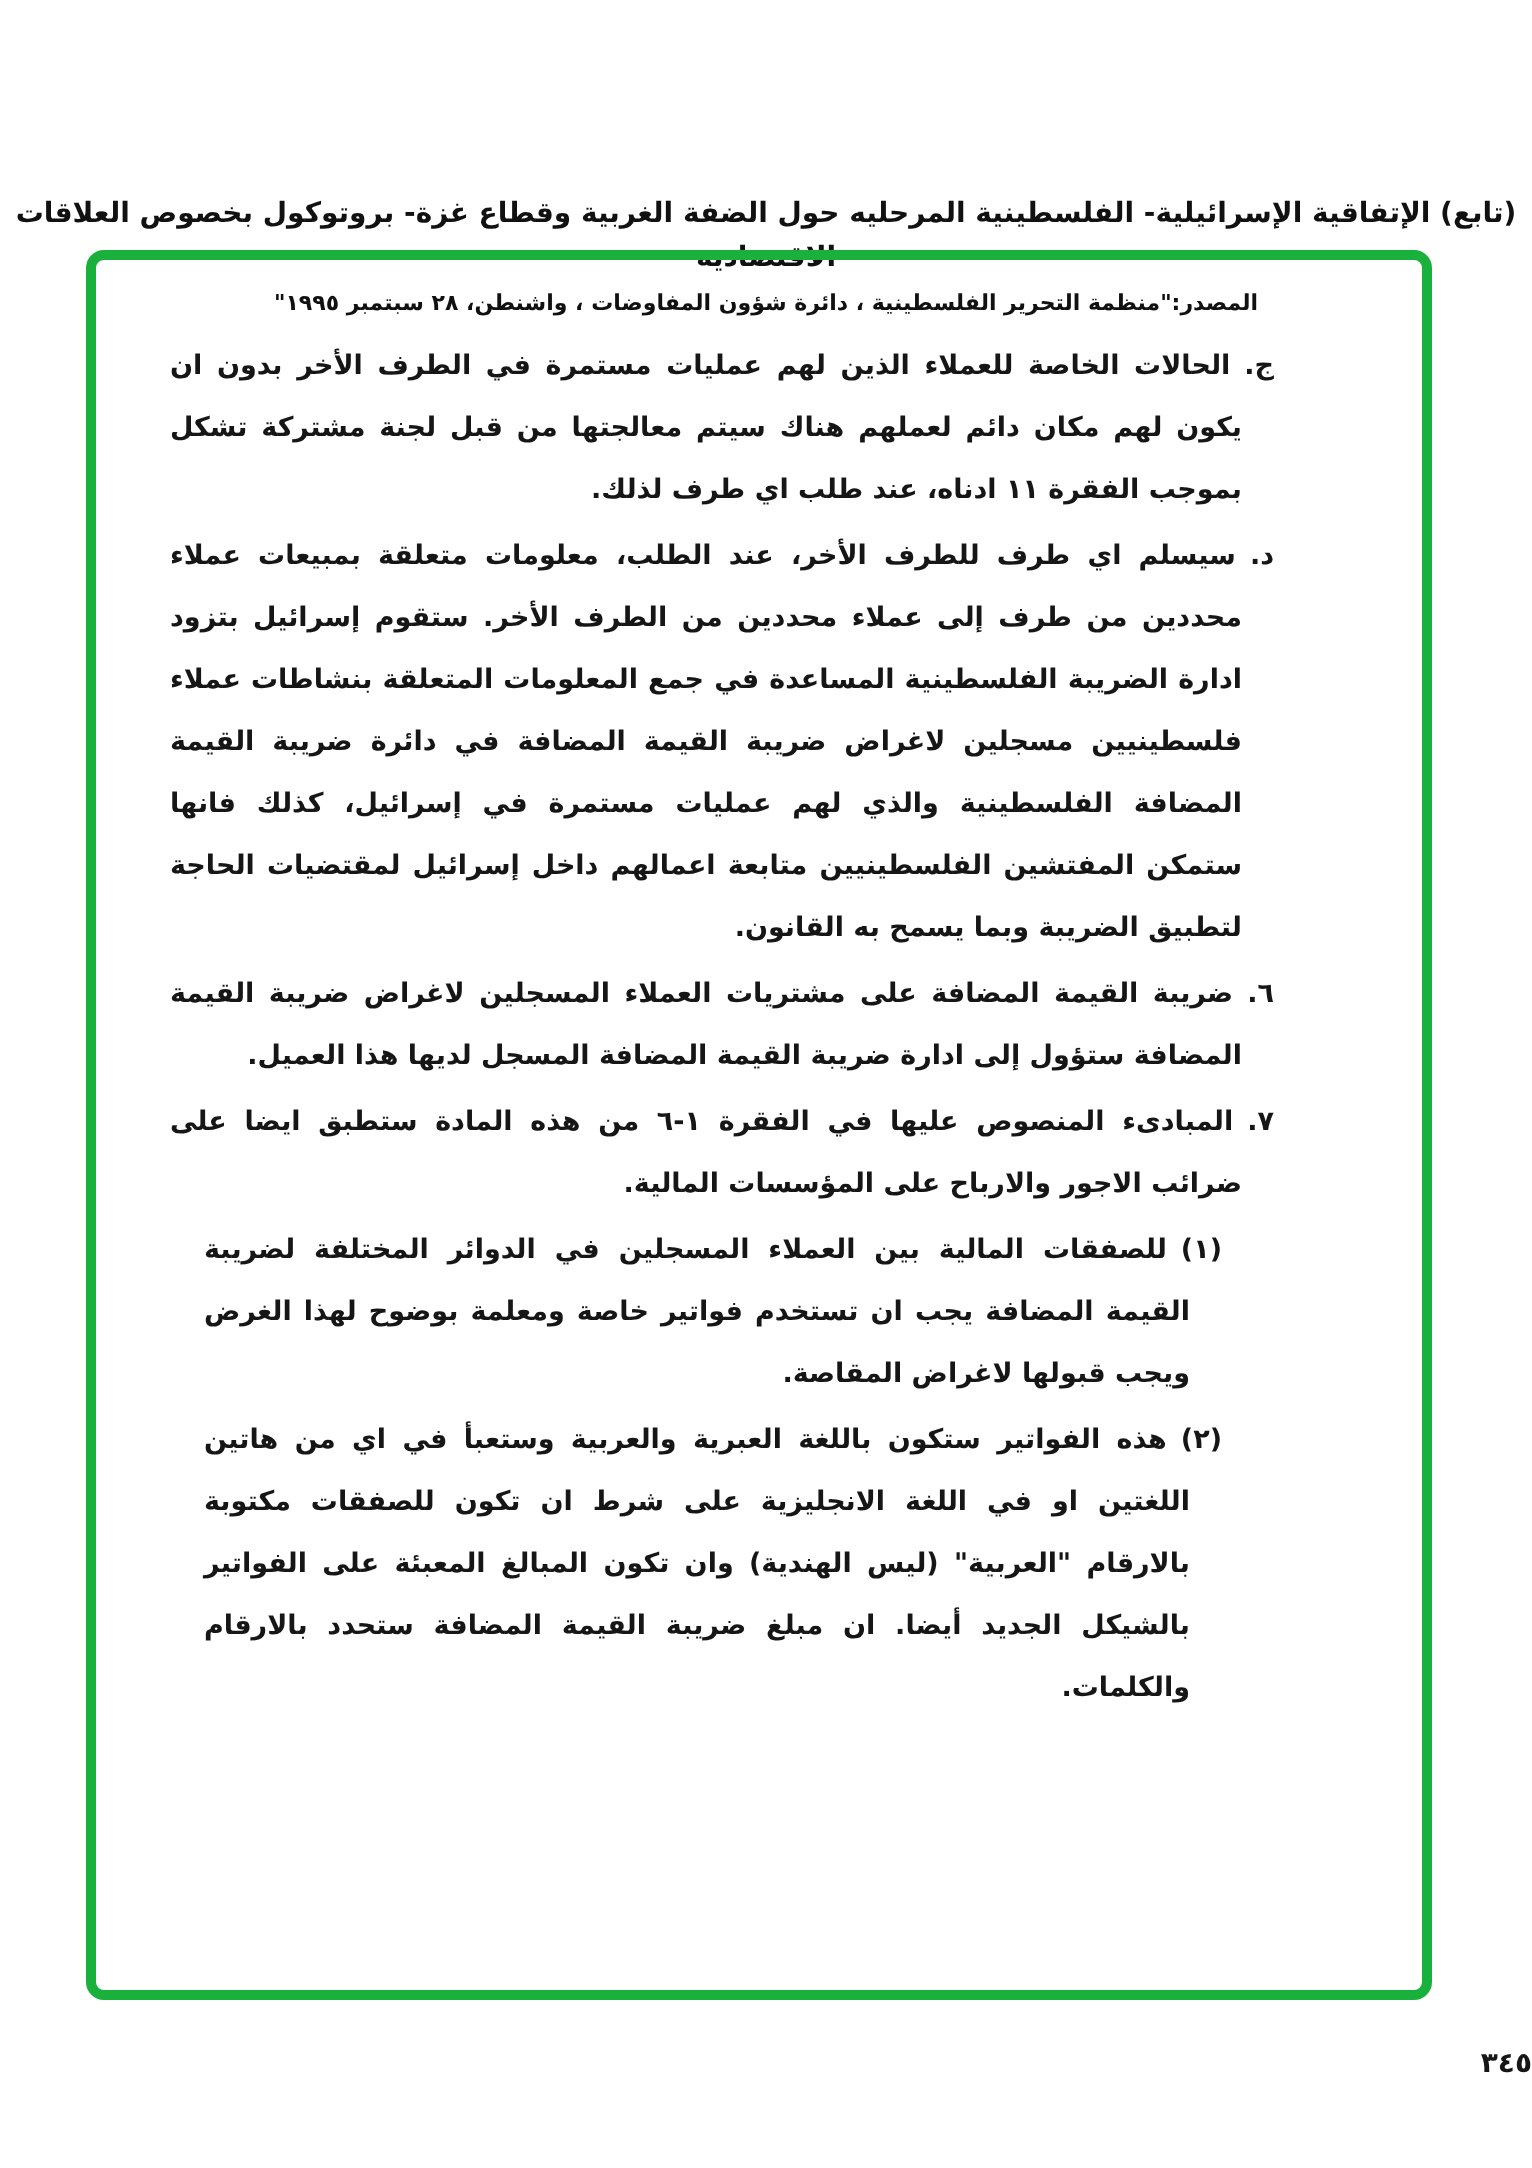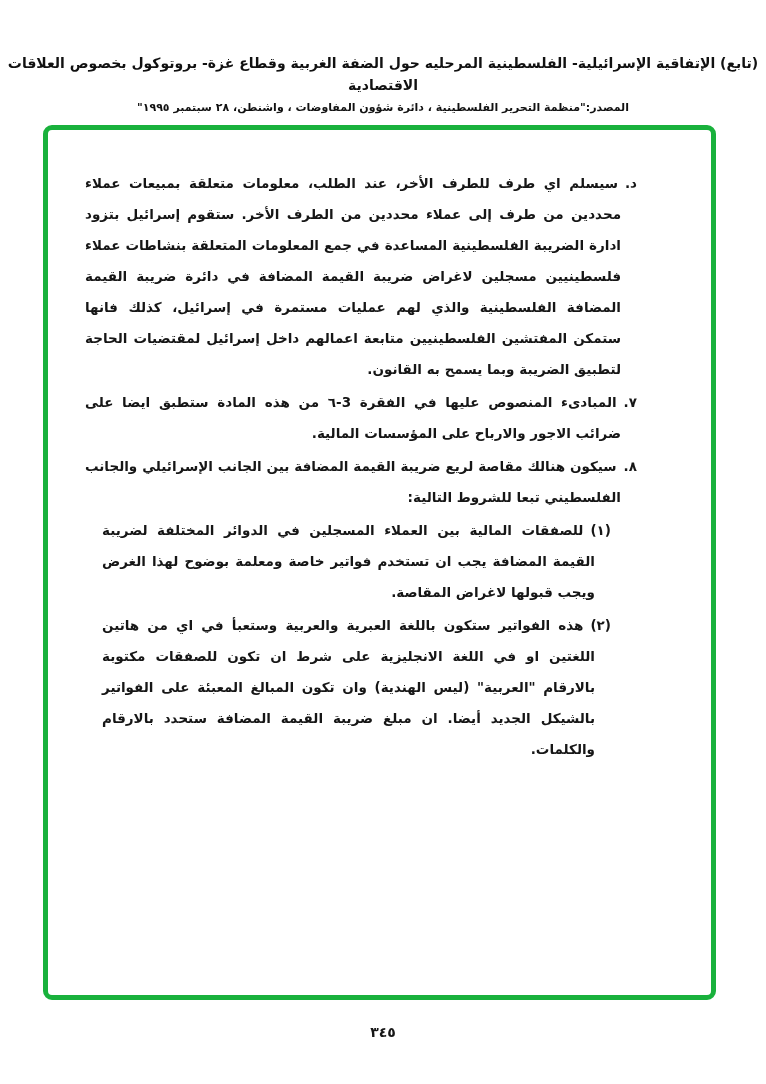--- a/index.html
+++ b/index.html
@@ -17,20 +17,21 @@
     left: 0;
     width: 766px;
     text-align: center;
     direction: rtl;
     font-weight: 700;
   }
   .page-header .title {
     font-size: 14px;
     line-height: 22px;
     letter-spacing: 0px;
+    margin-top: 44px;
   }
   .page-header .source {
     margin-top: 4px;
     font-size: 11px;
     line-height: 16px;
   }
   .doc-frame {
     position: absolute;
     left: 43px;
     top: 125px;
@@ -58,46 +59,48 @@
     margin-bottom: 2px;
   }
   .doc-item.lvl1 { margin-right: 12px; }
   .doc-item.lvl2 { margin-right: 26px; margin-left: 17px; }
   .doc-item .marker { margin-left: 7px; white-space: nowrap; }
   .page-number {
     position: absolute;
     top: 1024px;
     left: 0;
     width: 766px;
-    text-align: center;
     font-size: 14px;
     font-weight: 700;
     direction: rtl;
     color: #161616;
   }
 </style>
 </head>
 <body>
 
 <header class="page-header">
   <div class="title">(تابع) الإتفاقية الإسرائيلية- الفلسطينية المرحليه حول الضفة الغربية وقطاع غزة- بروتوكول بخصوص العلاقات الاقتصادية</div>
   <div class="source">المصدر:"منظمة التحرير الفلسطينية ، دائرة شؤون المفاوضات ، واشنطن، ٢٨ سبتمبر ١٩٩٥"</div>
 </header>
 
 <div class="doc-frame" style="border-color: rgb(25, 177, 60);"></div>
 
 <main class="doc-content">
   <div class="doc-item lvl0">
+    <span class="marker">ج.</span><span>الحالات الخاصة للعملاء الذين لهم عمليات مستمرة في الطرف الأخر بدون ان يكون لهم مكان دائم لعملهم هناك سيتم معالجتها من قبل لجنة مشتركة تشكل بموجب الفقرة ١١ ادناه، عند طلب اي طرف لذلك.</span>
+  </div>
+  <div class="doc-item lvl0">
     <span class="marker">د.</span><span>سيسلم اي طرف للطرف الأخر، عند الطلب، معلومات متعلقة بمبيعات عملاء محددين من طرف إلى عملاء محددين من الطرف الأخر. ستقوم إسرائيل بتزود ادارة الضريبة الفلسطينية المساعدة في جمع المعلومات المتعلقة بنشاطات عملاء فلسطينيين مسجلين لاغراض ضريبة القيمة المضافة في دائرة ضريبة القيمة المضافة الفلسطينية والذي لهم عمليات مستمرة في إسرائيل، كذلك فانها ستمكن المفتشين الفلسطينيين متابعة اعمالهم داخل إسرائيل لمقتضيات الحاجة لتطبيق الضريبة وبما يسمح به القانون.</span>
   </div>
   <div class="doc-item lvl0">
-    <span class="marker">٧.</span><span>المبادىء المنصوص عليها في الفقرة 3-٦ من هذه المادة ستطبق ايضا على ضرائب الاجور والارباح على المؤسسات المالية.</span>
+    <span class="marker">٦.</span><span>ضريبة القيمة المضافة على مشتريات العملاء المسجلين لاغراض ضريبة القيمة المضافة ستؤول إلى ادارة ضريبة القيمة المضافة المسجل لديها هذا العميل.</span>
   </div>
   <div class="doc-item lvl0">
-    <span class="marker">٨.</span><span>سيكون هنالك مقاصة لريع ضريبة القيمة المضافة بين الجانب الإسرائيلي والجانب الفلسطيني تبعا للشروط التالية:</span>
+    <span class="marker">٧.</span><span>المبادىء المنصوص عليها في الفقرة ١-٦ من هذه المادة ستطبق ايضا على ضرائب الاجور والارباح على المؤسسات المالية.</span>
   </div>
   <div class="doc-item lvl2">
     <span class="marker">(١)</span><span>للصفقات المالية بين العملاء المسجلين في الدوائر المختلفة لضريبة القيمة المضافة يجب ان تستخدم فواتير خاصة ومعلمة بوضوح لهذا الغرض ويجب قبولها لاغراض المقاصة.</span>
   </div>
   <div class="doc-item lvl2">
     <span class="marker">(٢)</span><span>هذه الفواتير ستكون باللغة العبرية والعربية وستعبأ في اي من هاتين اللغتين او في اللغة الانجليزية على شرط ان تكون للصفقات مكتوبة بالارقام "العربية" (ليس الهندية) وان تكون المبالغ المعبئة على الفواتير بالشيكل الجديد أيضا. ان مبلغ ضريبة القيمة المضافة ستحدد بالارقام والكلمات.</span>
   </div>
 </main>
 
 <div class="page-number">٣٤٥</div>

